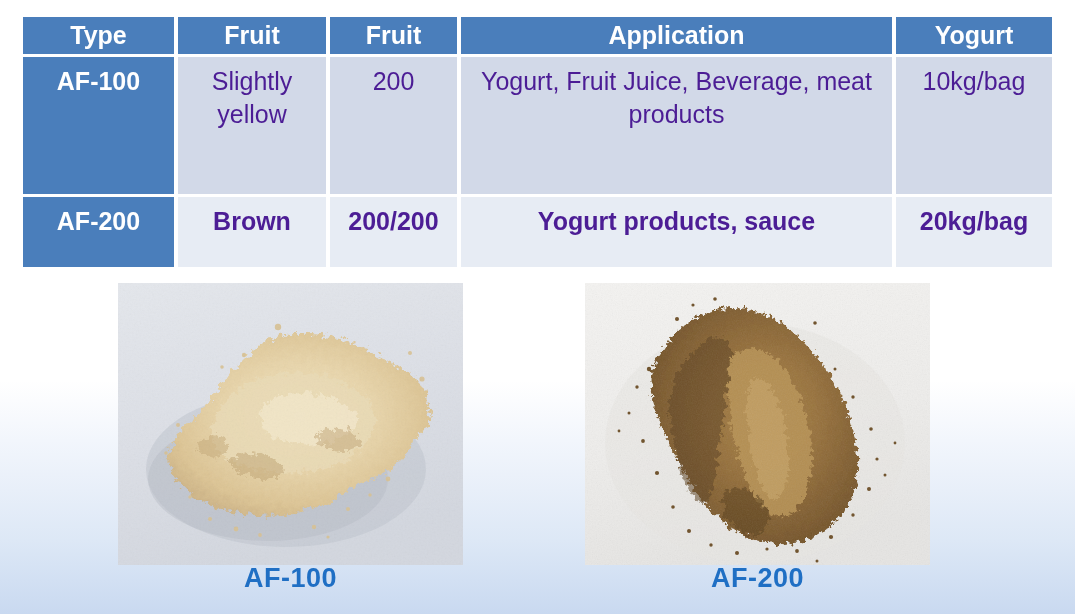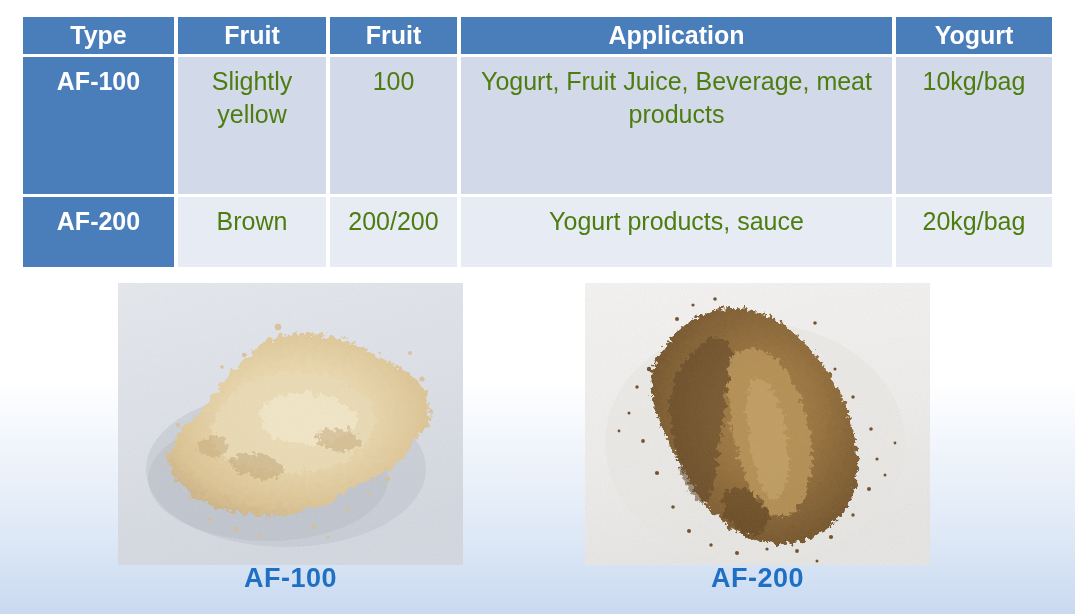--- a/index.html
+++ b/index.html
@@ -67,24 +67,25 @@
     overflow: hidden;
   }
 
   .row1 .cell {
     background: #D2D9E8;
     height: 137px;
   }
   .row2 .cell {
     background: #E7ECF4;
     height: 70px;
+    font-weight: bold;
   }
 
   .cell {
-    color: #4d7c0f;
+    color: #4c1d95;
     font-size: 25px;
     text-align: center;
     line-height: 1.32;
     padding-top: 8px !important;
     box-sizing: border-box;
   }
 
   .cell.type-cell {
     background: #4A7EBB !important;
     color: #ffffff;
@@ -144,21 +145,21 @@
         <th class="hdr-cell">Fruit</th>
         <th class="hdr-cell">Fruit</th>
         <th class="hdr-cell">Application</th>
         <th class="hdr-cell">Yogurt</th>
       </tr>
     </thead>
     <tbody>
       <tr class="row1">
         <td class="cell type-cell">AF-100</td>
         <td class="cell">Slightly yellow</td>
-        <td class="cell">100</td>
+        <td class="cell">200</td>
         <td class="cell">Yogurt, Fruit Juice, Beverage, meat products</td>
         <td class="cell">10kg/bag</td>
       </tr>
       <tr class="row2">
         <td class="cell type-cell">AF-200</td>
         <td class="cell">Brown</td>
         <td class="cell">200/200</td>
         <td class="cell">Yogurt products, sauce</td>
         <td class="cell">20kg/bag</td>
       </tr>

